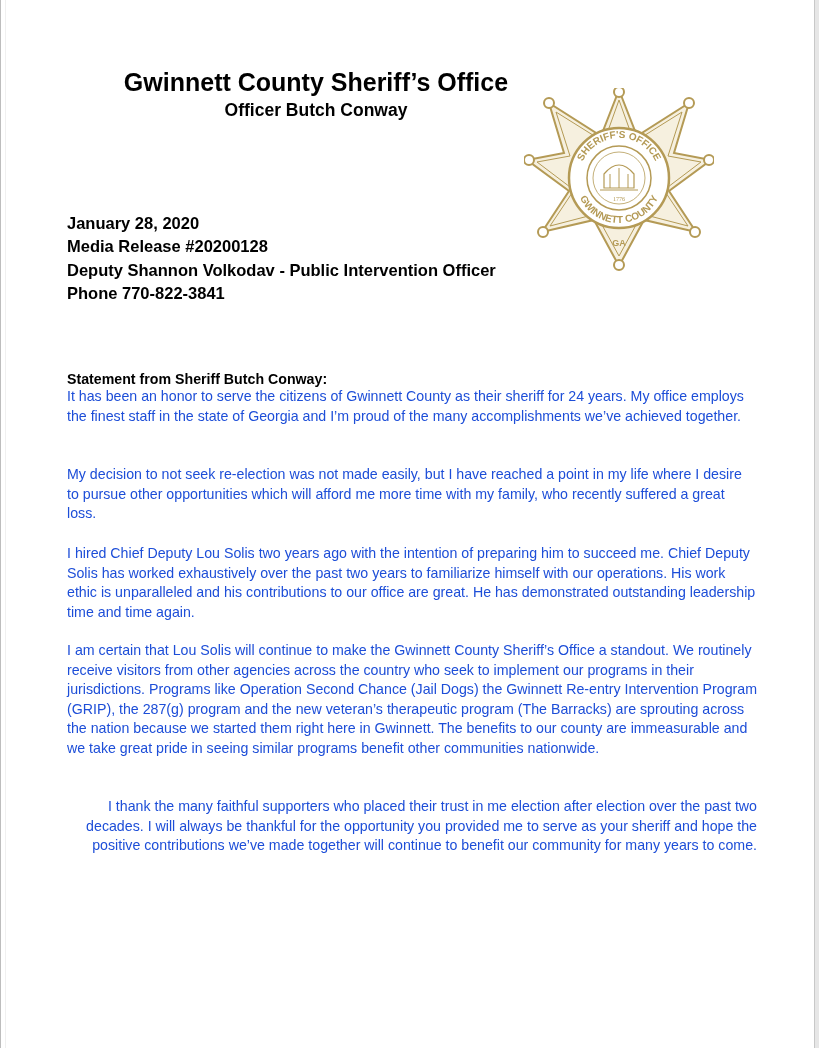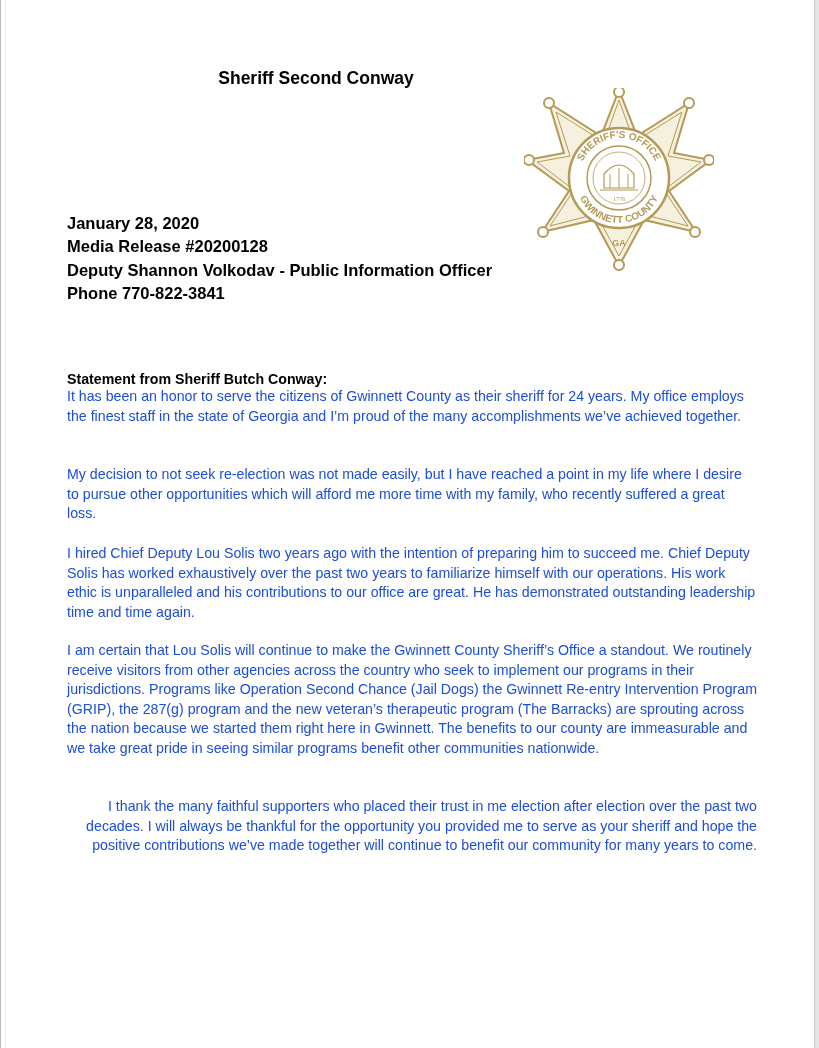--- a/index.html
+++ b/index.html
@@ -55,21 +55,22 @@
   .p5 { top: 797px; text-align: right; }
 </style>
 </head>
 <body>
 
 <div class="edge-left"></div>
 <div class="edge-left2"></div>
 <div class="edge-right"></div>
 
 <div class="header-block">
-  <div class="org-sheriff">Sheriff Second Conway</div>
+  <div class="org-title">Gwinnett County Sheriff’s Office</div>
+  <div class="org-sheriff">Officer Butch Conway</div>
 </div>
 
 <svg class="badge" viewBox="0 0 190 184">
   <g fill="none" stroke="#b49a55">
 
     <polygon stroke-width="2" fill="#f6f0df" points="95,2 113,48 165,15 150,65 187,72 145,103 172,144 120,132 95,178 70,132 18,144 45,103 3,72 40,65 25,15 77,48"></polygon>
     <polygon stroke-width="1" points="95,12 110,54 158,24 144,68 177,74 140,102 164,138 118,126 95,168 72,126 26,138 50,102 13,74 46,68 32,24 80,54"></polygon>
 
     <g fill="#ffffff" stroke-width="2">
       <circle cx="95" cy="4" r="5"></circle>
@@ -102,21 +103,21 @@
   <text font-family="Liberation Sans, sans-serif" font-size="10" font-weight="bold" fill="#b49a55">
     <textPath href="#arcBottom" startOffset="50%" text-anchor="middle">GWINNETT COUNTY</textPath>
   </text>
   <text x="95" y="113" font-family="Liberation Serif, serif" font-size="6" fill="#b49a55" text-anchor="middle">1776</text>
   <text x="95" y="158" font-family="Liberation Sans, sans-serif" font-size="9" font-weight="bold" fill="#b49a55" text-anchor="middle">GA</text>
 </svg>
 
 <div class="contact-block">
   <div>January 28, 2020</div>
   <div>Media Release #20200128</div>
-  <div>Deputy Shannon Volkodav - Public Information Officer</div>
+  <div>Deputy Shannon Volkodav - Public Intervention Officer</div>
   <div>Phone 770-822-3841</div>
 </div>
 
 <div class="statement-heading">Statement from Sheriff Butch Conway:</div>
 
 <div class="body-para p1">It has been an honor to serve the citizens of Gwinnett County as their sheriff for 24 years.  My office employs the finest staff in the state of Georgia and I’m proud of the many accomplishments we’ve achieved together.</div>
 <div class="body-para p2">My decision to not seek re-election was not made easily, but I have reached a point in my life where I desire to pursue other opportunities which will afford me more time with my family, who recently suffered a great loss.</div>
 <div class="body-para p3">I hired Chief Deputy Lou Solis two years ago with the intention of preparing him to succeed me.  Chief Deputy Solis has worked exhaustively over the past two years to familiarize himself with our operations.  His work ethic is unparalleled and his contributions to our office are great.  He has demonstrated outstanding leadership time and time again.</div>
 <div class="body-para p4">I am certain that Lou Solis will continue to make the Gwinnett County Sheriff’s Office a standout.  We routinely receive visitors from other agencies across the country who seek to implement our programs in their jurisdictions.  Programs like Operation Second Chance (Jail Dogs) the Gwinnett Re-entry Intervention Program (GRIP), the 287(g) program and the new veteran’s therapeutic program (The Barracks) are sprouting across the nation because we started them right here in Gwinnett.  The benefits to our county are immeasurable and we take great pride in seeing similar programs benefit other communities nationwide.</div>
 <div class="body-para p5">I thank the many faithful supporters who placed their trust in me election after election over the past two decades.  I will always be thankful for the opportunity you provided me to serve as your sheriff and hope the positive contributions we’ve made together will continue to benefit our community for many years to come.</div>

